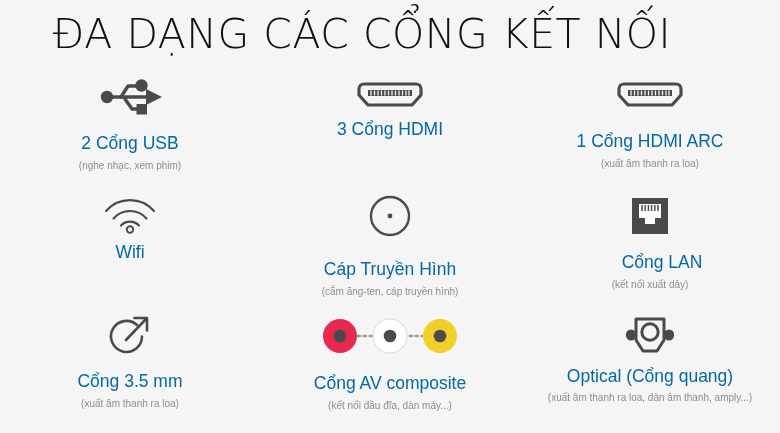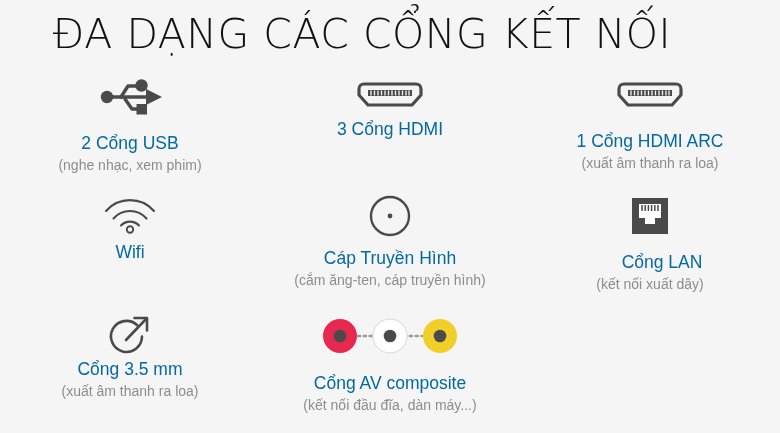--- a/index.html
+++ b/index.html
@@ -62,37 +62,37 @@
   .label {
     margin-top: 9px;
     font-size: 17.5px;
     line-height: 22px;
     color: #0369a1;
     text-align: center;
     white-space: nowrap;
   }
   .sub {
     margin-top: 2px;
-    font-size: 14px;
+    font-size: 10px;
     line-height: 19px;
     color: #8d8d8d;
     text-align: center;
     white-space: nowrap;
   }
   .sub.two-line { white-space: normal; max-width: 230px; }
 
   .cell.av .label { margin-top: 14px; }
   .cell.optical .label { margin-top: 7px; }
   .cell.optical .sub { line-height: 18px; }
-  .cell.jack .label { margin-top: 0; }
+  .cell.jack .label { margin-top: 12px; }
   .cell.hdmi .label { margin-top: 0; }
   .cell.hdmiarc .label { margin-top: 12px; }
   .cell.usb .label { margin-top: 14px; }
   .cell.wifi .label { margin-top: 3px; }
-  .cell.coax .label { margin-top: 9px; }
+  .cell.coax .label { margin-top: 20px; }
   .cell.lan .label { margin-top: 13px; margin-left: 24px; }
 
   svg { display: block; }
 </style>
 </head>
 <body>
 
 <div class="page-title">ĐA DẠNG CÁC CỔNG KẾT NỐI</div>
 
 <div class="grid">
@@ -233,14 +233,26 @@
         <circle cx="69" cy="19" r="17" fill="#ffffff" stroke="#d8d8d8" stroke-width="1"></circle>
         <circle cx="69" cy="19" r="6.3" fill="#4a4a4a"></circle>
         <circle cx="119" cy="19" r="17" fill="#f2ce29"></circle>
         <circle cx="119" cy="19" r="6.3" fill="#4a4a4a"></circle>
       </svg>
     </div>
     <div class="label">Cổng AV composite</div>
     <div class="sub">(kết nối đầu đĩa, dàn máy...)</div>
   </div>
 
+  <div class="cell r3 optical">
+    <div class="icon-wrap">
+      <svg width="52" height="46" viewBox="0 0 52 46">
+        <ellipse cx="7" cy="22" rx="5.2" ry="5.6" fill="#4a4a4a"></ellipse>
+        <ellipse cx="45" cy="22" rx="5.2" ry="5.6" fill="#4a4a4a"></ellipse>
+        <path d="M12 6 H40 V27 L33 38 H19 L12 27 Z" fill="#f5f5f5" stroke="#4a4a4a" stroke-width="3" stroke-linejoin="round"></path>
+        <circle cx="26" cy="19" r="8.2" fill="none" stroke="#4a4a4a" stroke-width="3"></circle>
+      </svg>
+    </div>
+    <div class="label">Optical (Cổng quang)</div>
+    <div class="sub two-line">(xuất âm thanh ra loa, dàn âm thanh, amply...)</div>
+  </div>
 
 </div>
 
 </body></html>

